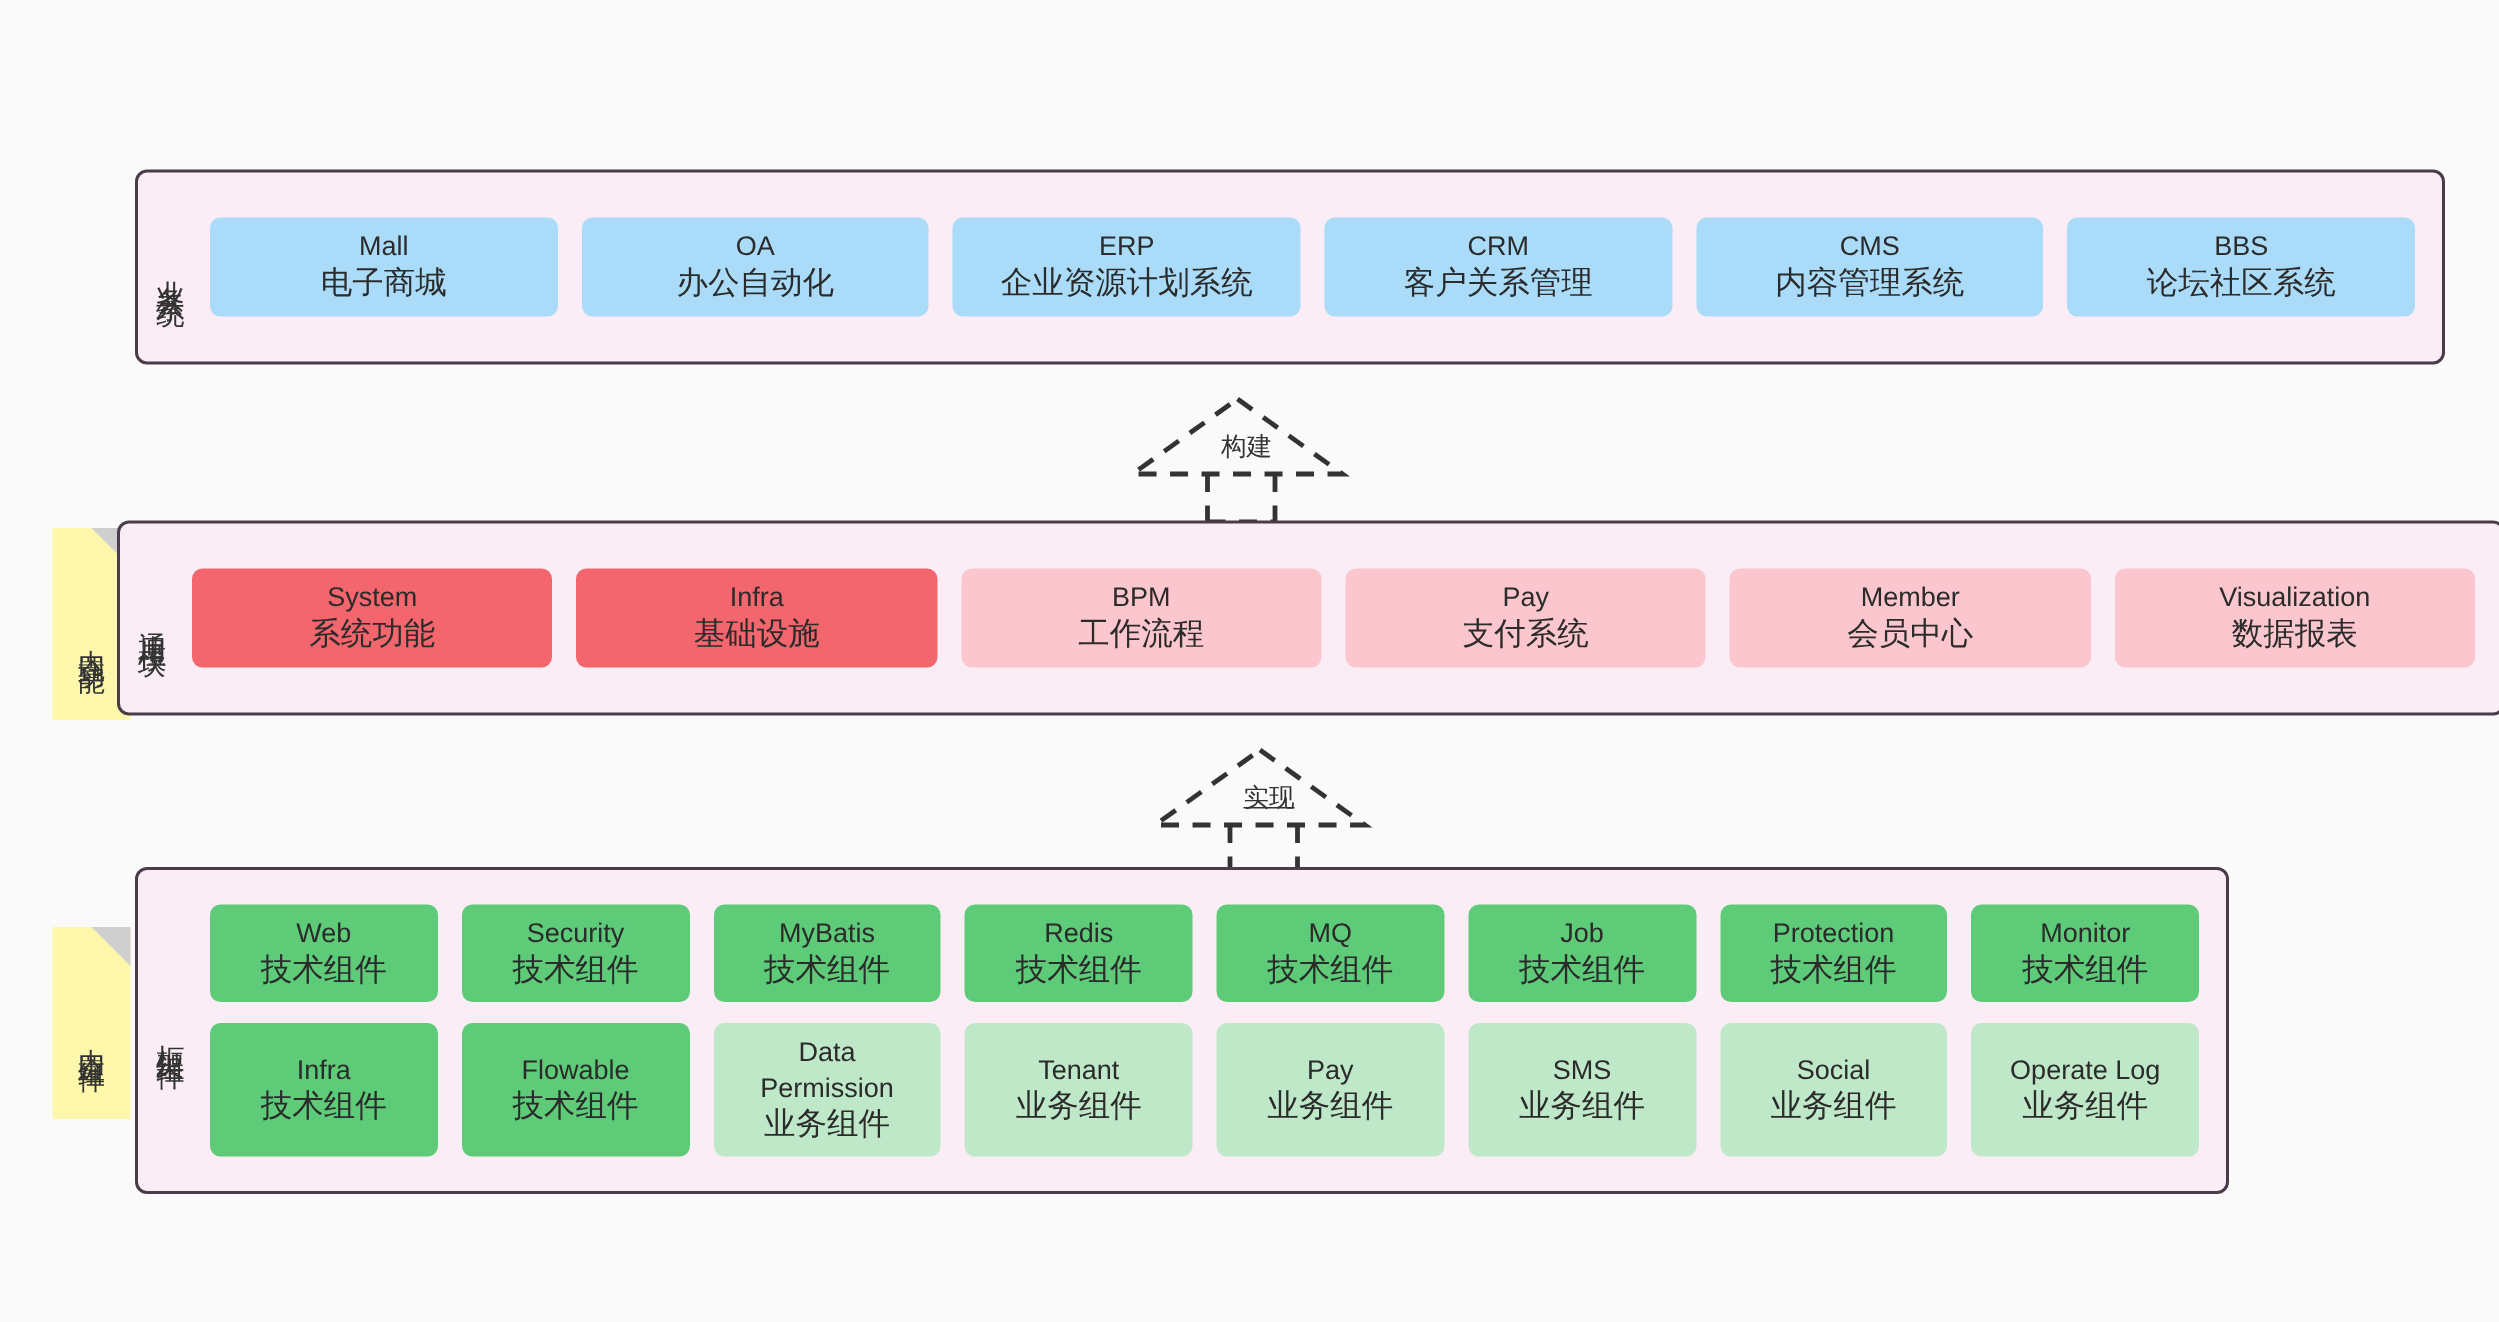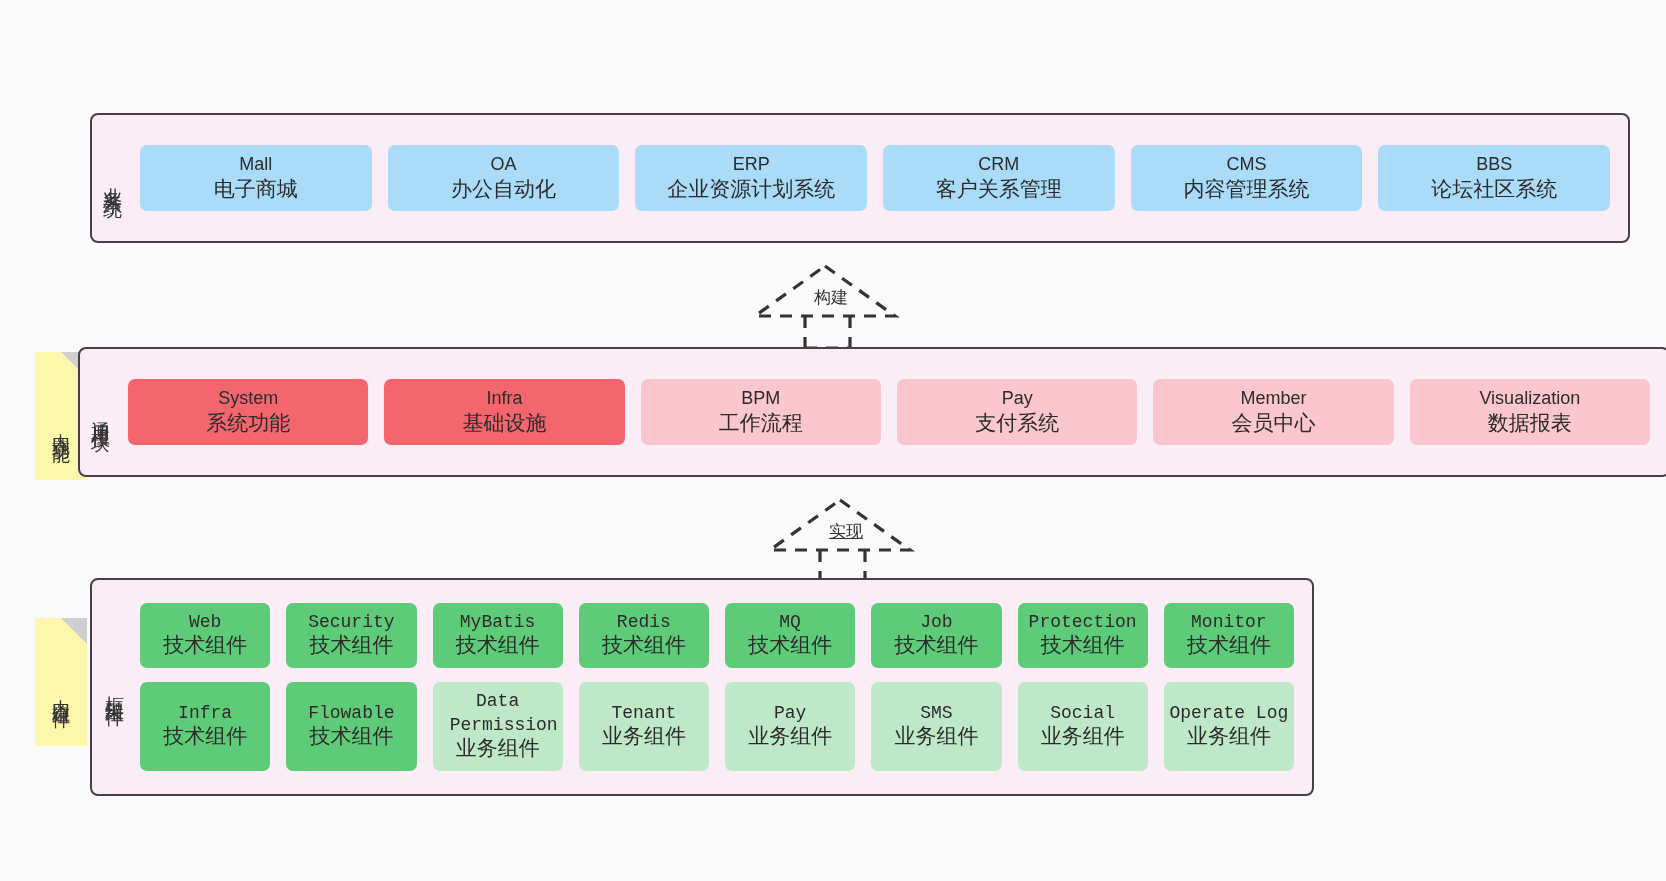--- a/index.html
+++ b/index.html
@@ -199,21 +199,21 @@
       <path d="M 55 90 L 100 90" fill="none" stroke="#333" stroke-width="3.2" stroke-dasharray="12 9"></path>
     </svg>
     <span class="conn-label" style="left:62px; top:28px; background:#fafafa; padding:0 2px;text-decoration:underline;">实现</span>
   </div>
 
   <div class="note" style="left:35px; top:618px; height:128px;">
     <span class="fold"></span>
     <span>内置组件</span>
   </div>
 
-  <div class="layer" id="layer-2" style="left:90px; top:578px; width:1224px; height:218px;font-family:Liberation Mono, monospace;">
+  <div class="layer" id="layer-2" style="left:90px; top:578px; width:1396px; height:218px;">
     <div class="layer-title">框架组件</div>
     <div class="layer-body">
 
       <div class="row">
         <div class="card c-green">
           <span class="t1">Web</span>
           <span class="t2">技术组件</span>
         </div>
         <div class="card c-green">
           <span class="t1">Security</span>

